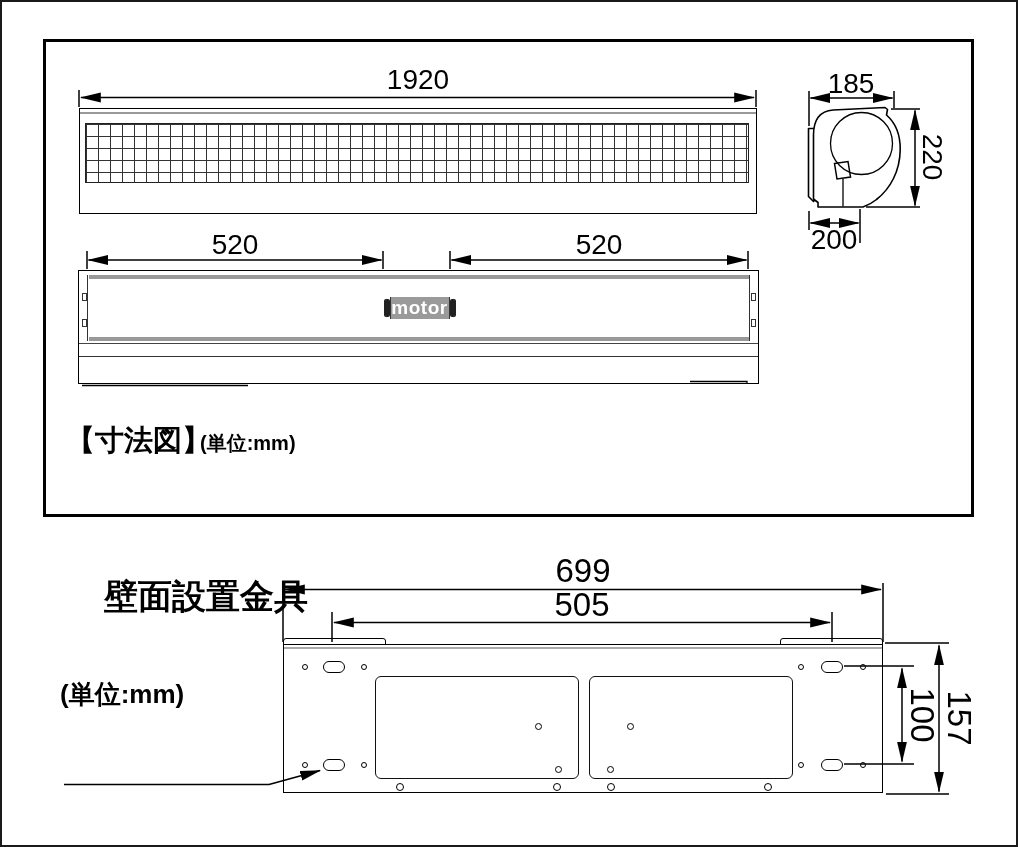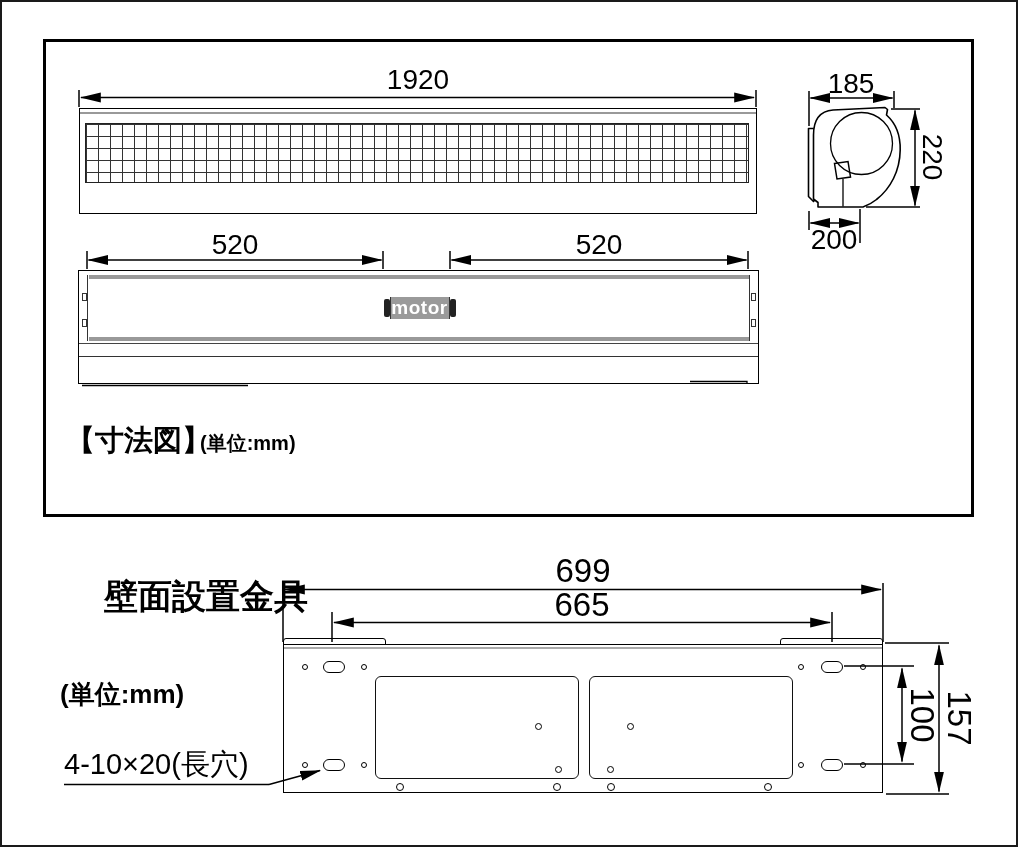--- a/index.html
+++ b/index.html
@@ -134,21 +134,20 @@
     </div>
   </div>
 
   <div class="caption-title">【寸法図】</div>
   <div class="caption-unit">(単位:mm)</div>
 
   <div class="bk-h1">
     <div>壁面設置金具</div>
   </div>
   <div class="bk-unit">(単位:mm)</div>
-  <div class="bk-slot">4-10×20(長穴)</div>
 
   <div class="abs tab left"></div>
   <div class="abs tab right"></div>
   <div class="abs plate" id="plate">
     <div class="grayline"></div>
   <div class="knockout" style="left: 91px; top: 31px; width: 204px; height: 103px;"></div>
       <div class="knockout" style="left: 305px; top: 31px; width: 204px; height: 103px;"></div>
       <div class="hole" style="left: 18px; top: 19px; width: 6px; height: 6px;"></div>
       <div class="hole" style="left: 77px; top: 19px; width: 6px; height: 6px;"></div>
       <div class="hole" style="left: 514px; top: 19px; width: 6px; height: 6px;"></div>
@@ -171,21 +170,21 @@
       <div class="hole" style="left: 480px; top: 138px; width: 8px; height: 8px;"></div>
     </div>
 
   <div class="dim-label" style="left:416px;top:64px">1920</div>
   <div class="dim-label" style="left:233px;top:229px">520</div>
   <div class="dim-label" style="left:597px;top:229px">520</div>
   <div class="dim-label" style="left:849px;top:68px">185</div>
   <div class="dim-label rot" style="left:930px;top:155px">220</div>
   <div class="dim-label" style="left:832px;top:224px">200</div>
   <div class="dim-label big" style="left:581px;top:552px">699</div>
-  <div class="dim-label big" style="left:580px;top:586px">665</div>
+  <div class="dim-label big" style="left:580px;top:586px">505</div>
   <div class="dim-label big rot" style="left:920px;top:713px">100</div>
   <div class="dim-label big rot" style="left:957px;top:716px">157</div>
 
   <svg class="overlay" viewBox="0 0 1018 847">
     <defs>
       <marker id="ah" viewBox="0 0 14 8" refX="13.2" refY="4" markerWidth="14" markerHeight="8" orient="auto-start-reverse">
         <path d="M0,0.7 L14,4 L0,7.3 Z" fill="#000"></path>
       </marker>
     </defs>
 

